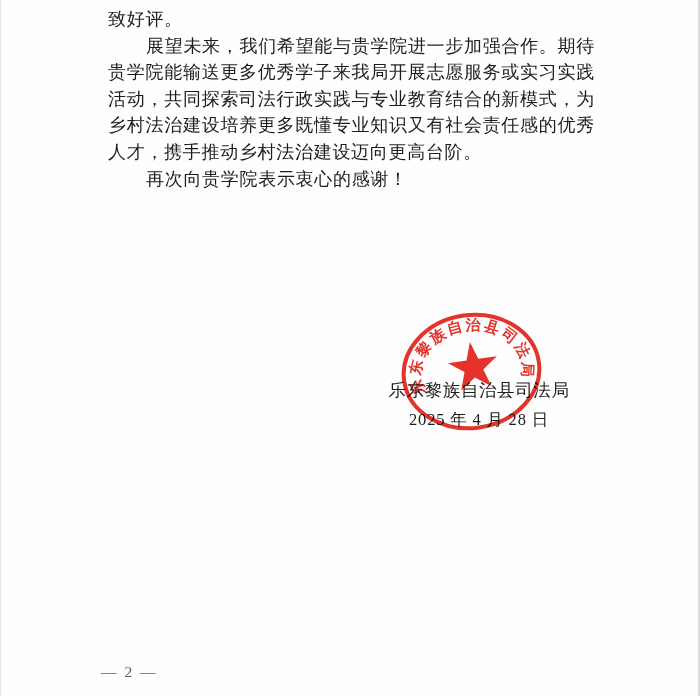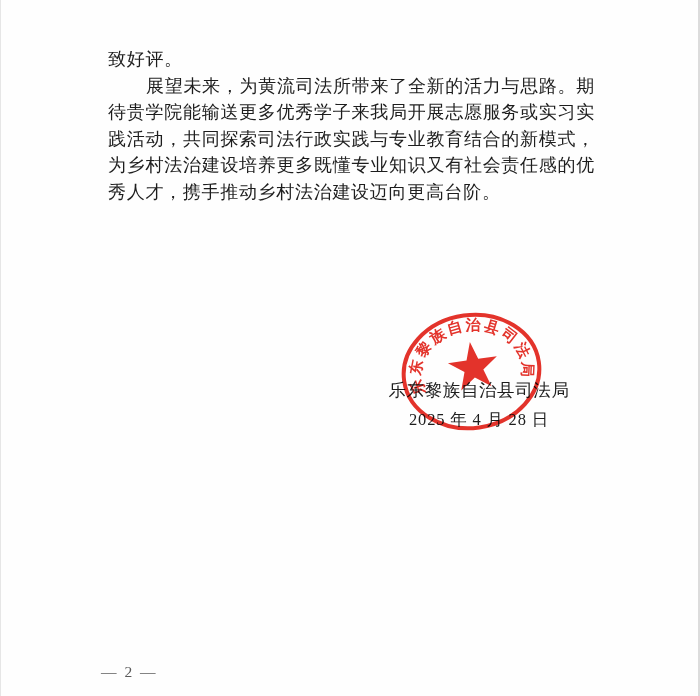--- a/index.html
+++ b/index.html
@@ -28,21 +28,20 @@
     letter-spacing: 0.7px;
     color: #1d1d1d;
     text-align: justify;
   }
   .para {
     margin: 0;
     text-indent: 38px;
   }
   .para.no-indent {
     text-indent: 0;
-    margin-top: 40px;
   }
   .sig-block {
     position: absolute;
     left: 385px;
     top: 378px;
     width: 186px;
     text-align: center;
     color: #1d1d1d;
   }
   .signature {
@@ -82,21 +81,22 @@
     white-space: nowrap;
   }
 </style>
 </head>
 <body>
 
 <div class="page">
 
   <div class="letter-body">
     <p class="para no-indent">致好评。</p>
-    <p class="para">展望未来，为黄流司法所带来了全新的活力与思路。期待贵学院能输送更多优秀学子来我局开展志愿服务或实习实践活动，共同探索司法行政实践与专业教育结合的新模式，为乡村法治建设培养更多既懂专业知识又有社会责任感的优秀人才，携手推动乡村法治建设迈向更高台阶。</p>
+    <p class="para">展望未来，我们希望能与贵学院进一步加强合作。期待贵学院能输送更多优秀学子来我局开展志愿服务或实习实践活动，共同探索司法行政实践与专业教育结合的新模式，为乡村法治建设培养更多既懂专业知识又有社会责任感的优秀人才，携手推动乡村法治建设迈向更高台阶。</p>
+    <p class="para">再次向贵学院表示衷心的感谢！</p>
   </div>
 
   <div class="sig-block">
     <div class="signature">乐东黎族自治县司法局</div>
     <div class="sig-date">2025 年 4 月 28 日</div>
   </div>
 
   <svg class="seal" viewBox="0 0 150 128">
     <g transform="rotate(-8 74.5 63.5)">
       <ellipse cx="74.5" cy="63.5" rx="68" ry="56.5" fill="none" stroke="#e2231a" stroke-width="4"></ellipse>

